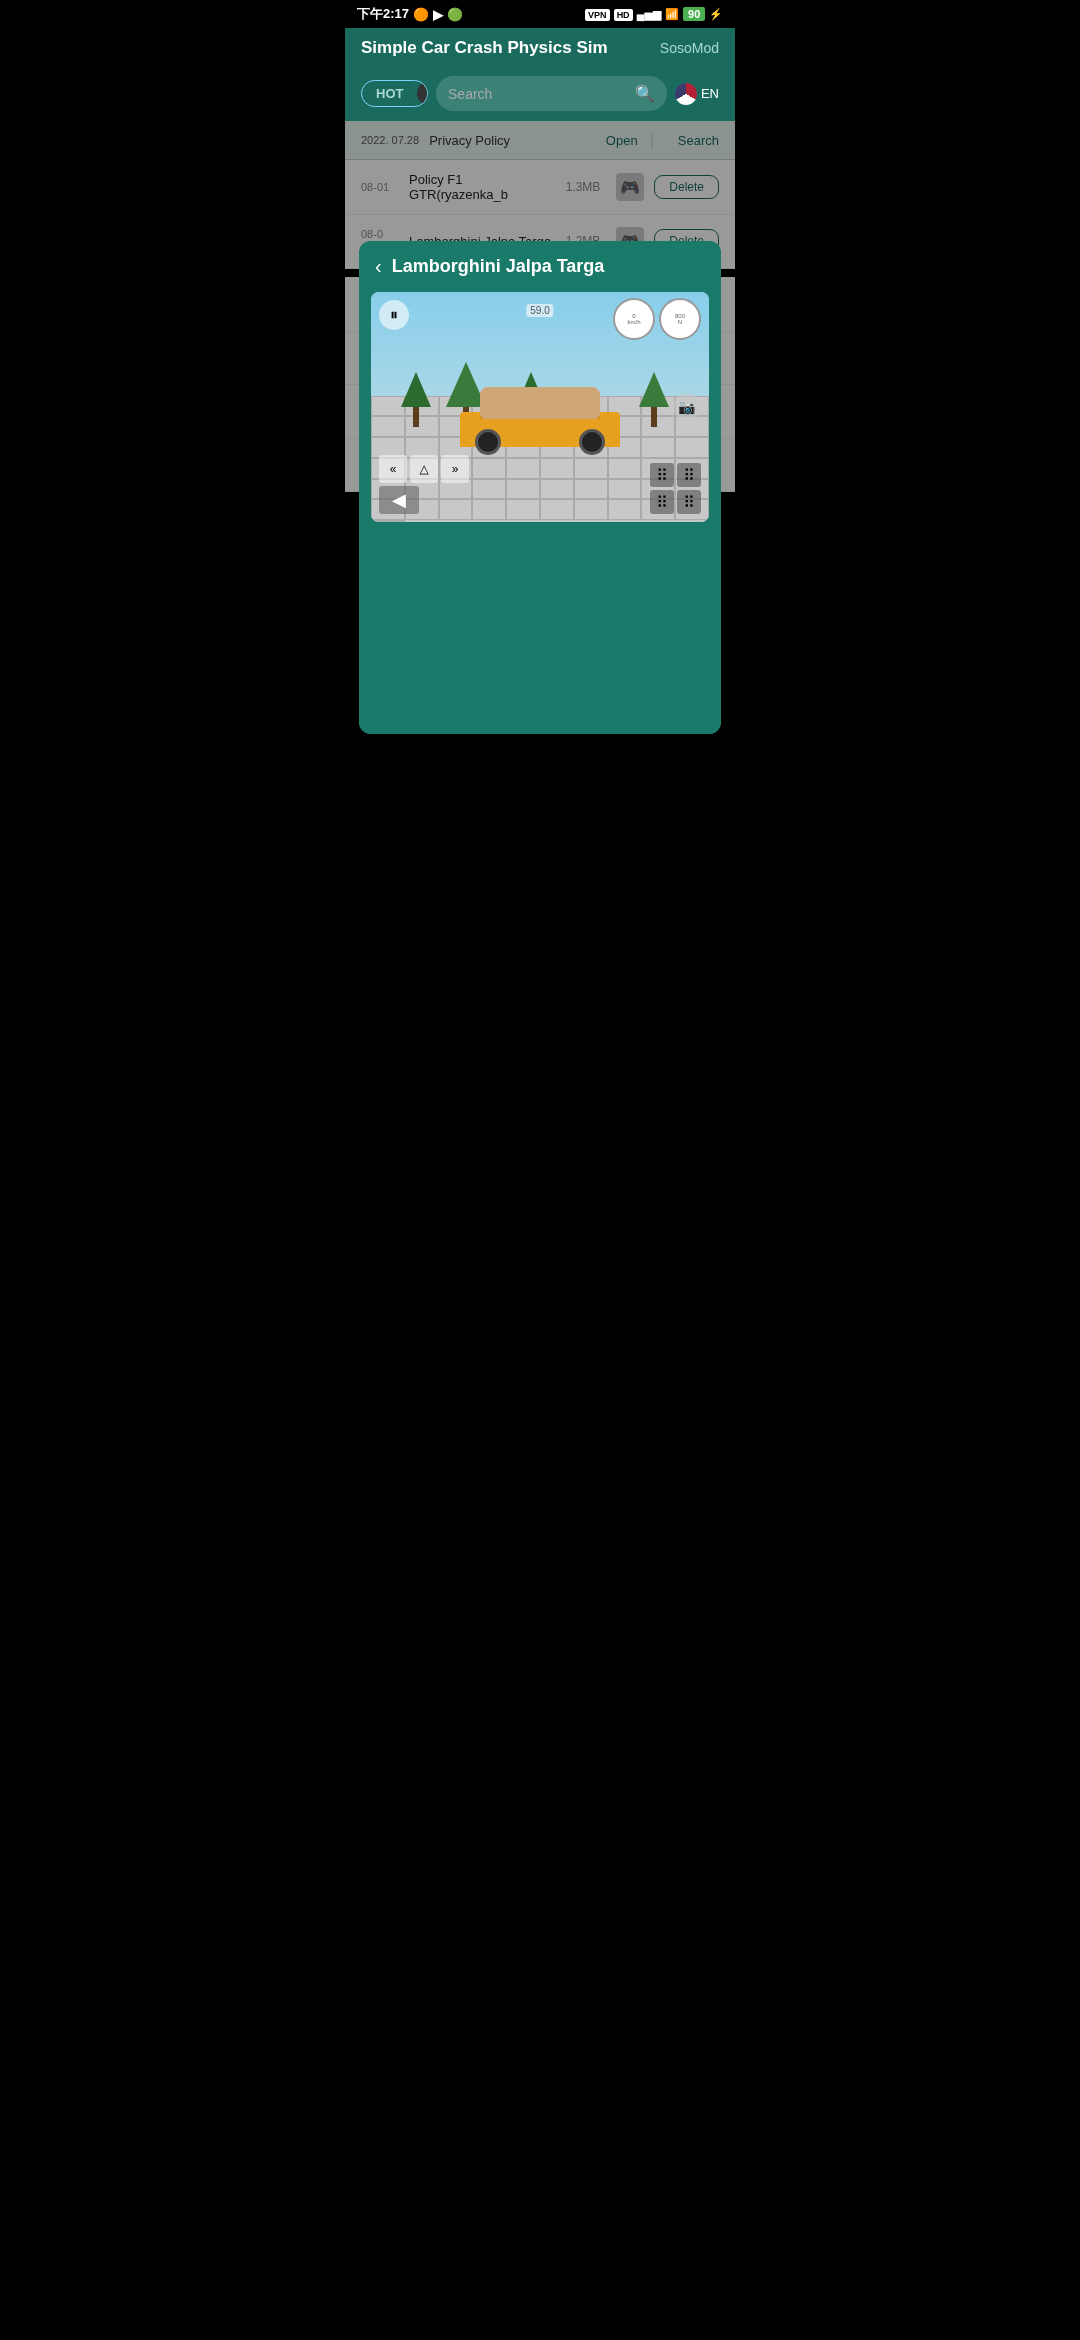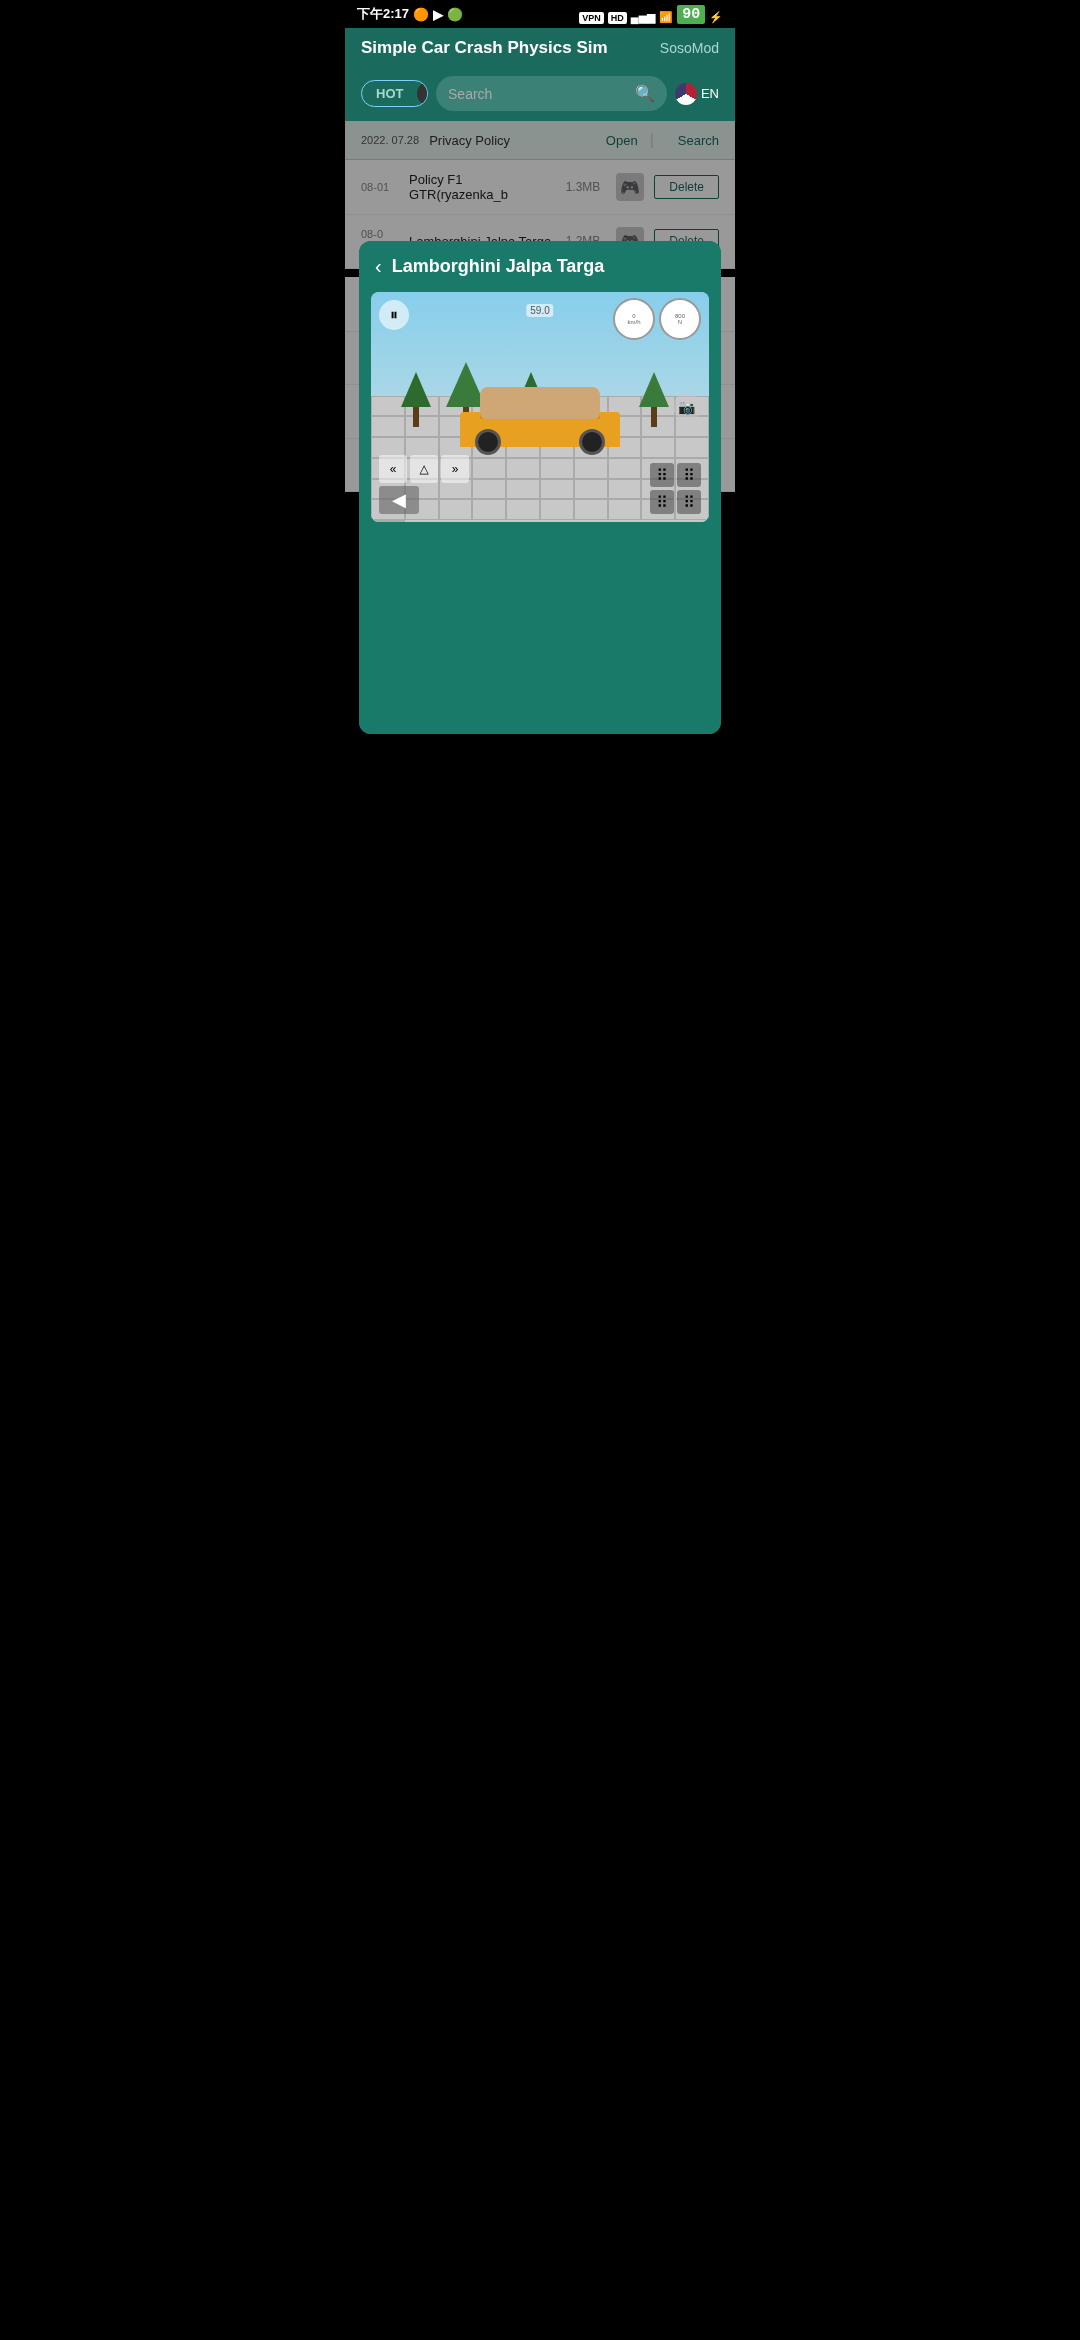--- a/index.html
+++ b/index.html
@@ -25,24 +25,23 @@
       font-size: 13px;
       height: 28px;
     }
     .status-left { font-weight: bold; display: flex; align-items: center; gap: 4px; }
     .status-right { display: flex; align-items: flex-end; gap: 4px; font-size: 11px; }
     .status-icon { background: #fff; border-radius: 2px; padding: 1px 3px; font-size: 9px; color: #000; font-weight: bold; }
     .battery-icon {
       background: #4caf50;
       border-radius: 2px;
       padding: 1px 5px;
-      font-size: 15px;
+      font-size: 11px;
       color: #fff;
       font-weight: bold;
-      font-family: Liberation Mono, monospace;
     }
 
     
     .header {
       background: #1a6b5e;
       padding: 10px 16px;
       display: flex;
       justify-content: space-between;
       align-items: center;
     }
@@ -147,21 +146,21 @@
       border-radius: 4px;
       display: flex;
       align-items: center;
       justify-content: center;
       font-size: 16px;
     }
     .btn-delete {
       background: transparent;
       border: 1.5px solid #1a6b5e;
       color: #1a6b5e;
-      border-radius: 2px;
+      border-radius: 9px;
       padding: 4px 14px;
       font-size: 12px;
       cursor: pointer;
     }
     .btn-download {
       background: transparent;
       border: 1.5px solid #1a6b5e;
       color: #1a6b5e;
       border-radius: 16px;
       padding: 4px 12px;

